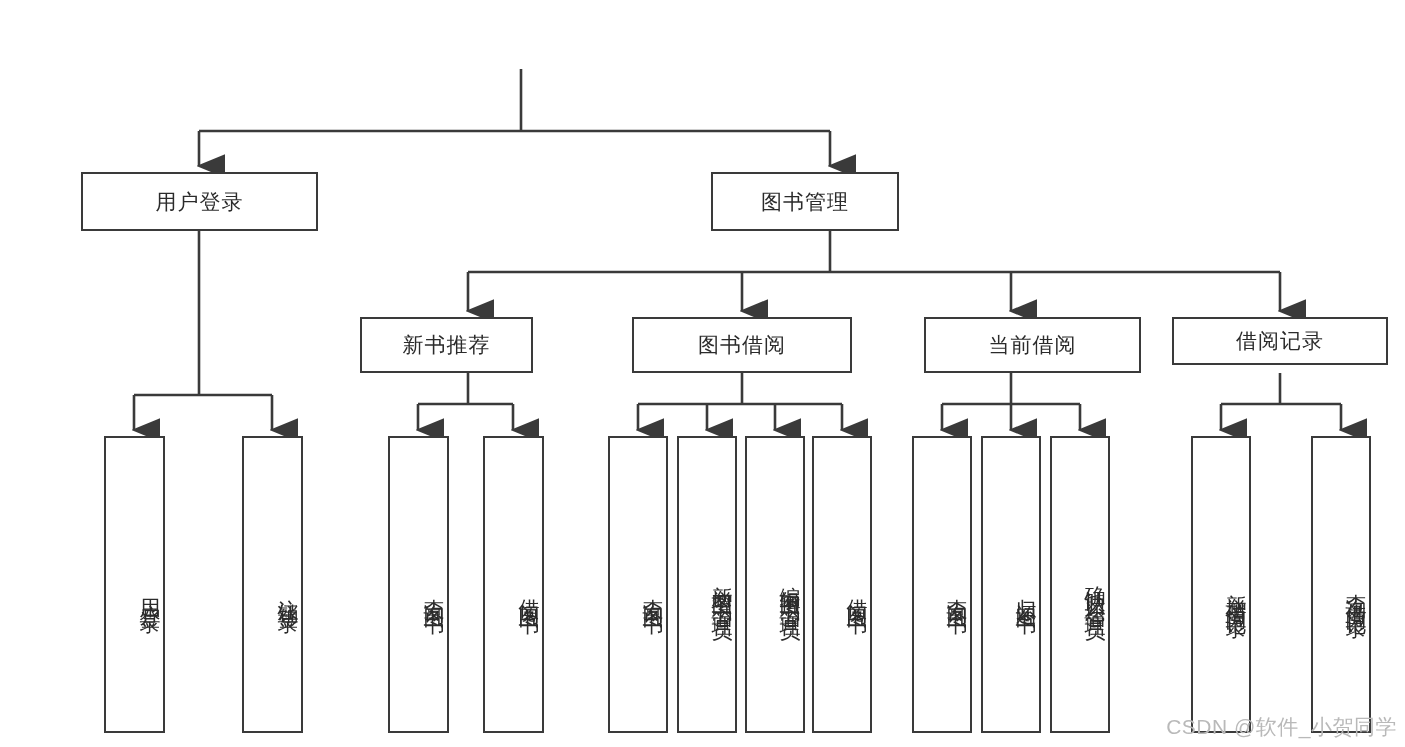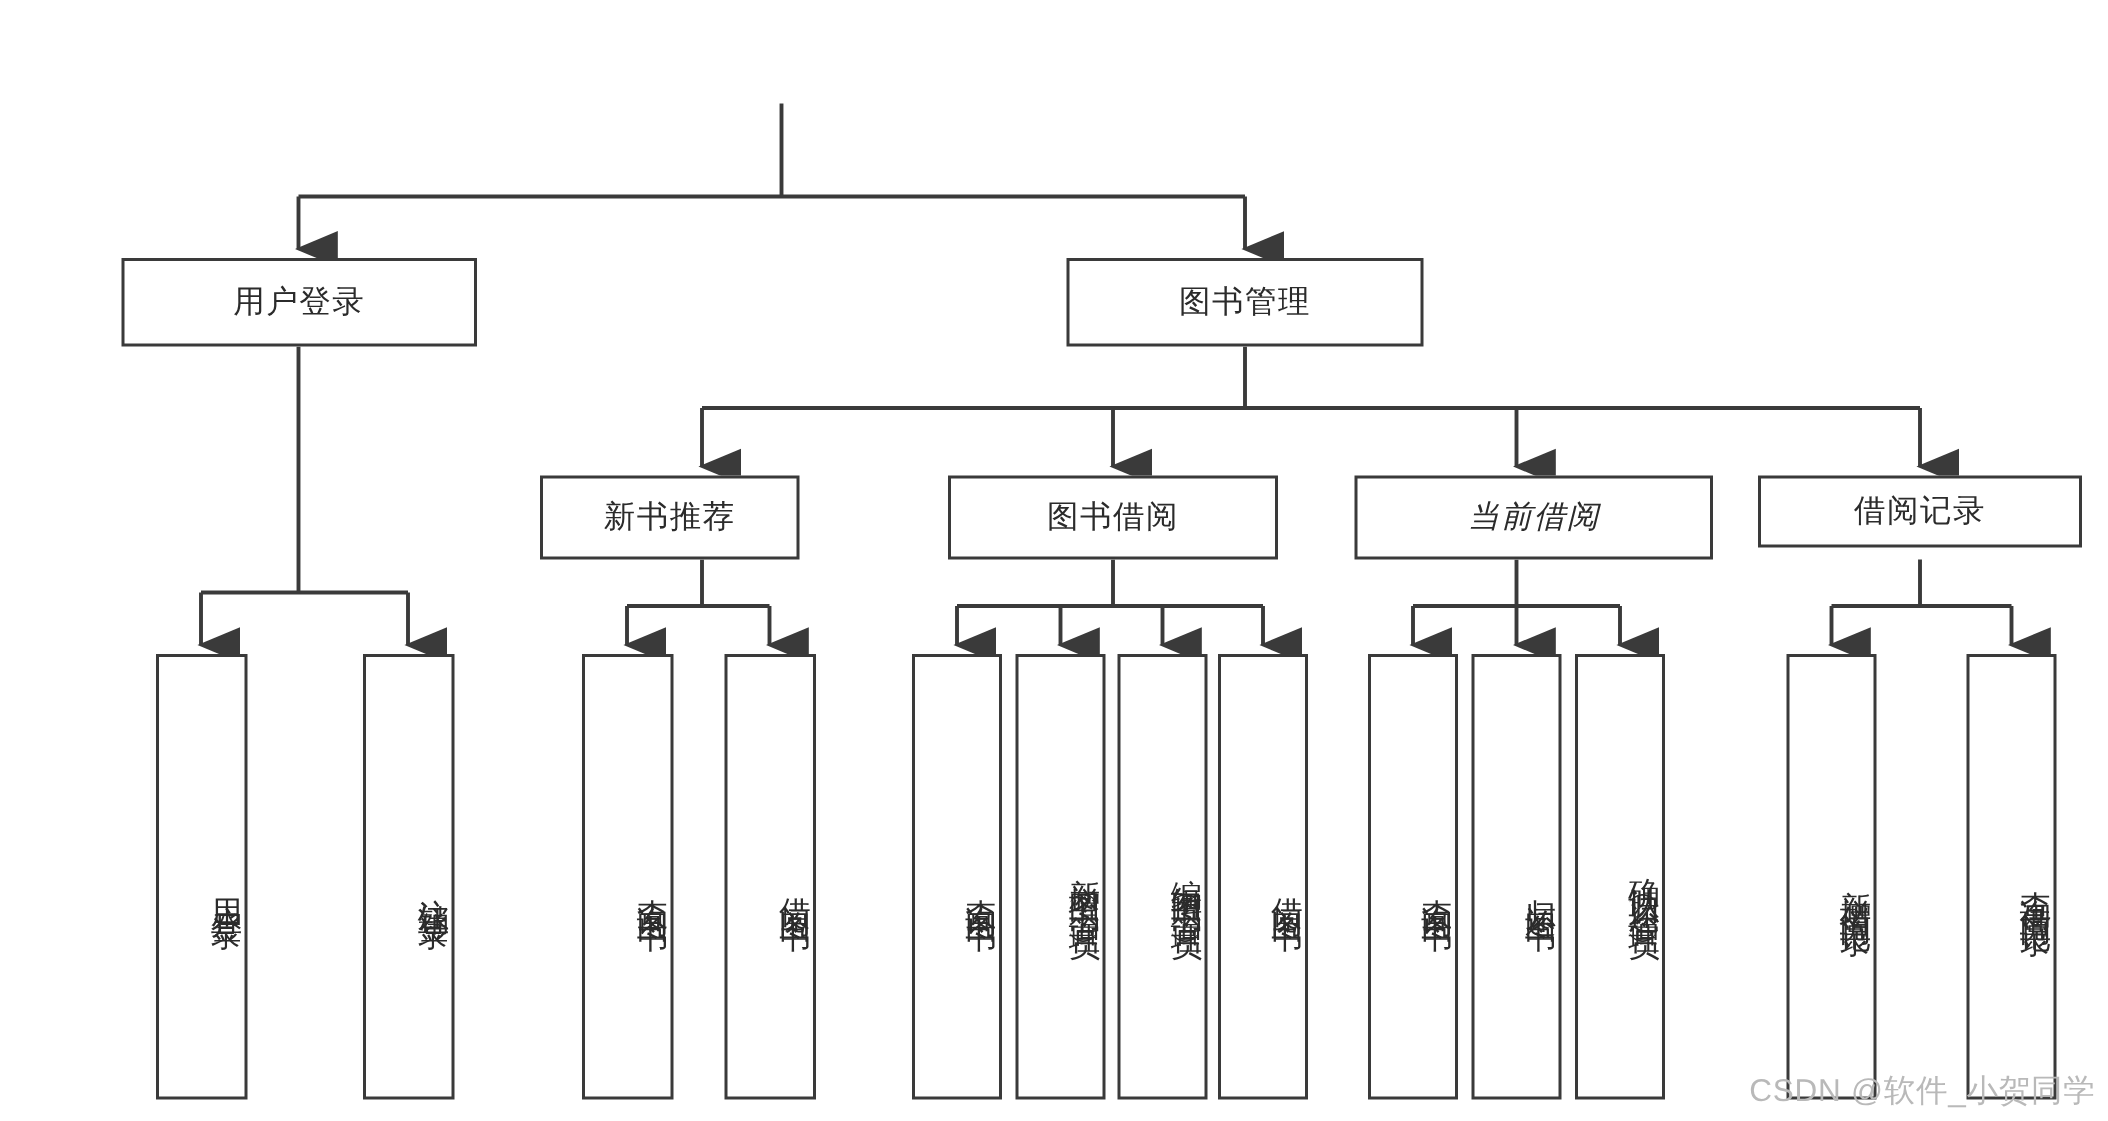--- a/index.html
+++ b/index.html
@@ -121,31 +121,31 @@
       <path d="M 1221 404 L 1341 404"></path>
       <path d="M 1221 404 L 1221 430" marker-end="url(#arrow)"></path>
       <path d="M 1341 404 L 1341 430" marker-end="url(#arrow)"></path>
     </g>
   </svg>
 
 
   <div class="node horizontal" style="left:81px; top:172px; width:237px; height:59px;">
     <span>用户登录</span>
   </div>
-  <div class="node horizontal" style="left:711px; top:172px; width:238px; height:59px;">
+  <div class="node horizontal" style="left:711px; top:172px; width:188px; height:59px;">
     <span>图书管理</span>
   </div>
 
   <div class="node horizontal" style="left:360px; top:317px; width:173px; height:56px;">
     <span>新书推荐</span>
   </div>
   <div class="node horizontal" style="left:632px; top:317px; width:220px; height:56px;">
     <span>图书借阅</span>
   </div>
-  <div class="node horizontal" style="left:903px; top:317px; width:239px; height:56px;font-style:italic;">
+  <div class="node horizontal" style="left:924px; top:317px; width:217px; height:56px;">
     <span>当前借阅</span>
   </div>
   <div class="node horizontal" style="left:1172px; top:317px; width:216px; height:48px;">
     <span>借阅记录</span>
   </div>
 
   <div class="node vertical" style="left:104px; top:436px; width:61px; height:297px;">
     <span>用户登录</span>
   </div>
   <div class="node vertical" style="left:242px; top:436px; width:61px; height:297px;">

